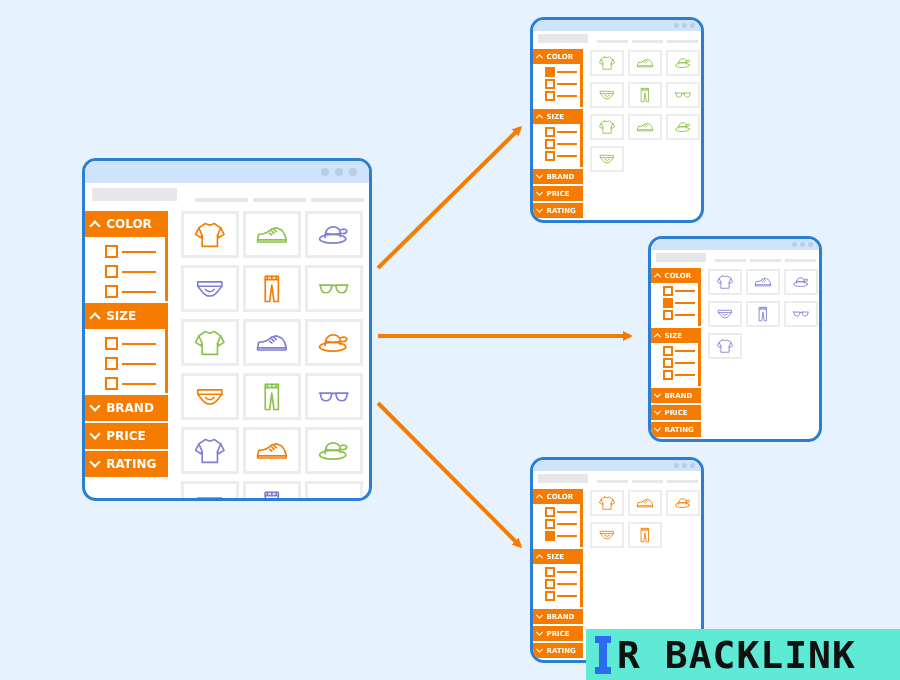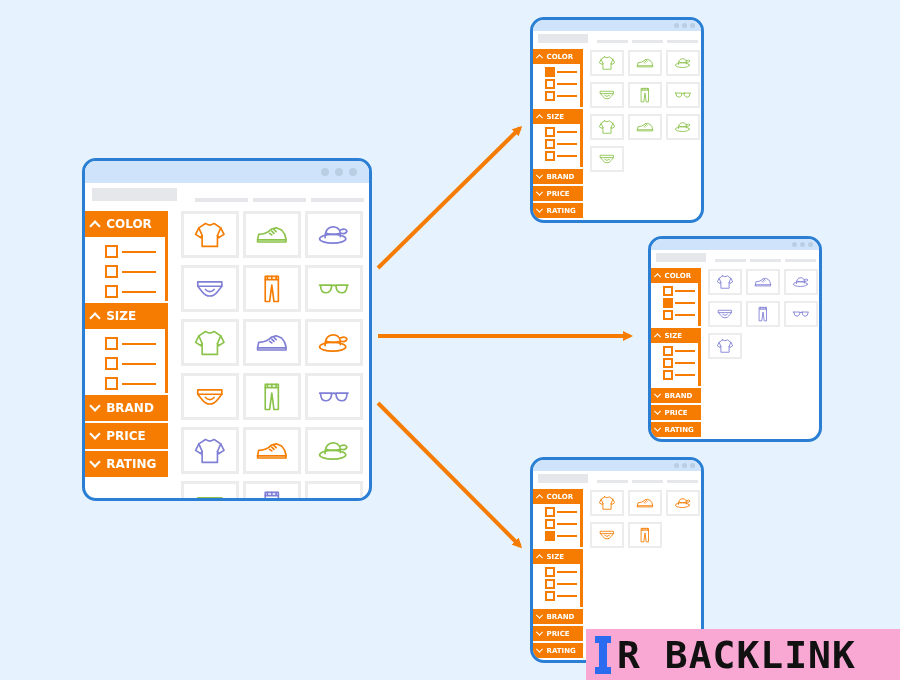--- a/index.html
+++ b/index.html
@@ -11,21 +11,21 @@
   .ph{position:absolute;background:#e6e7ea;}
   .fh{position:absolute;background:#f57c00;color:#fff;font-weight:bold;display:flex;align-items:center;box-sizing:border-box;}
   .fbody{position:absolute;border-right-style:solid;border-right-color:#f57c00;box-sizing:border-box;}
   .cb{position:absolute;border-style:solid;border-color:#f57c00;box-sizing:border-box;background:#fff;}
   .cb.on{background:#f57c00;}
   .ln{position:absolute;background:#f57c00;}
   .chev{display:inline-block;border-style:solid;border-color:#fff;border-width:0;box-sizing:border-box;}
   .cell{position:absolute;border:3px solid #ececec;box-sizing:border-box;background:#fff;display:flex;align-items:center;justify-content:center;}
   .cell svg{width:78%;height:78%;}
   .arrow{position:absolute;left:0;top:0;}
-  .wm{position:absolute;left:586px;top:629px;width:314px;height:51px;background:#f9a8d4;display:flex;align-items:center;}
+  .wm{position:absolute;left:586px;top:629px;width:314px;height:51px;background:#5eead4;display:flex;align-items:center;}
   .wm-i{width:16px;height:38px;margin-left:9px;position:relative;}
   .wm-text{font-family:"DejaVu Sans Mono","Liberation Mono",monospace;font-weight:bold;font-size:38px;color:#111;letter-spacing:1px;margin-left:6px;}
 </style>
 </head>
 <body>
 
 <svg class="arrow" width="900" height="680">
   <defs>
     <marker id="ah" markerWidth="10" markerHeight="10" refX="7" refY="5" orient="auto" markerUnits="userSpaceOnUse">
       <path d="M0,0 L10,5 L0,10 Z" fill="#f57c00"></path>

